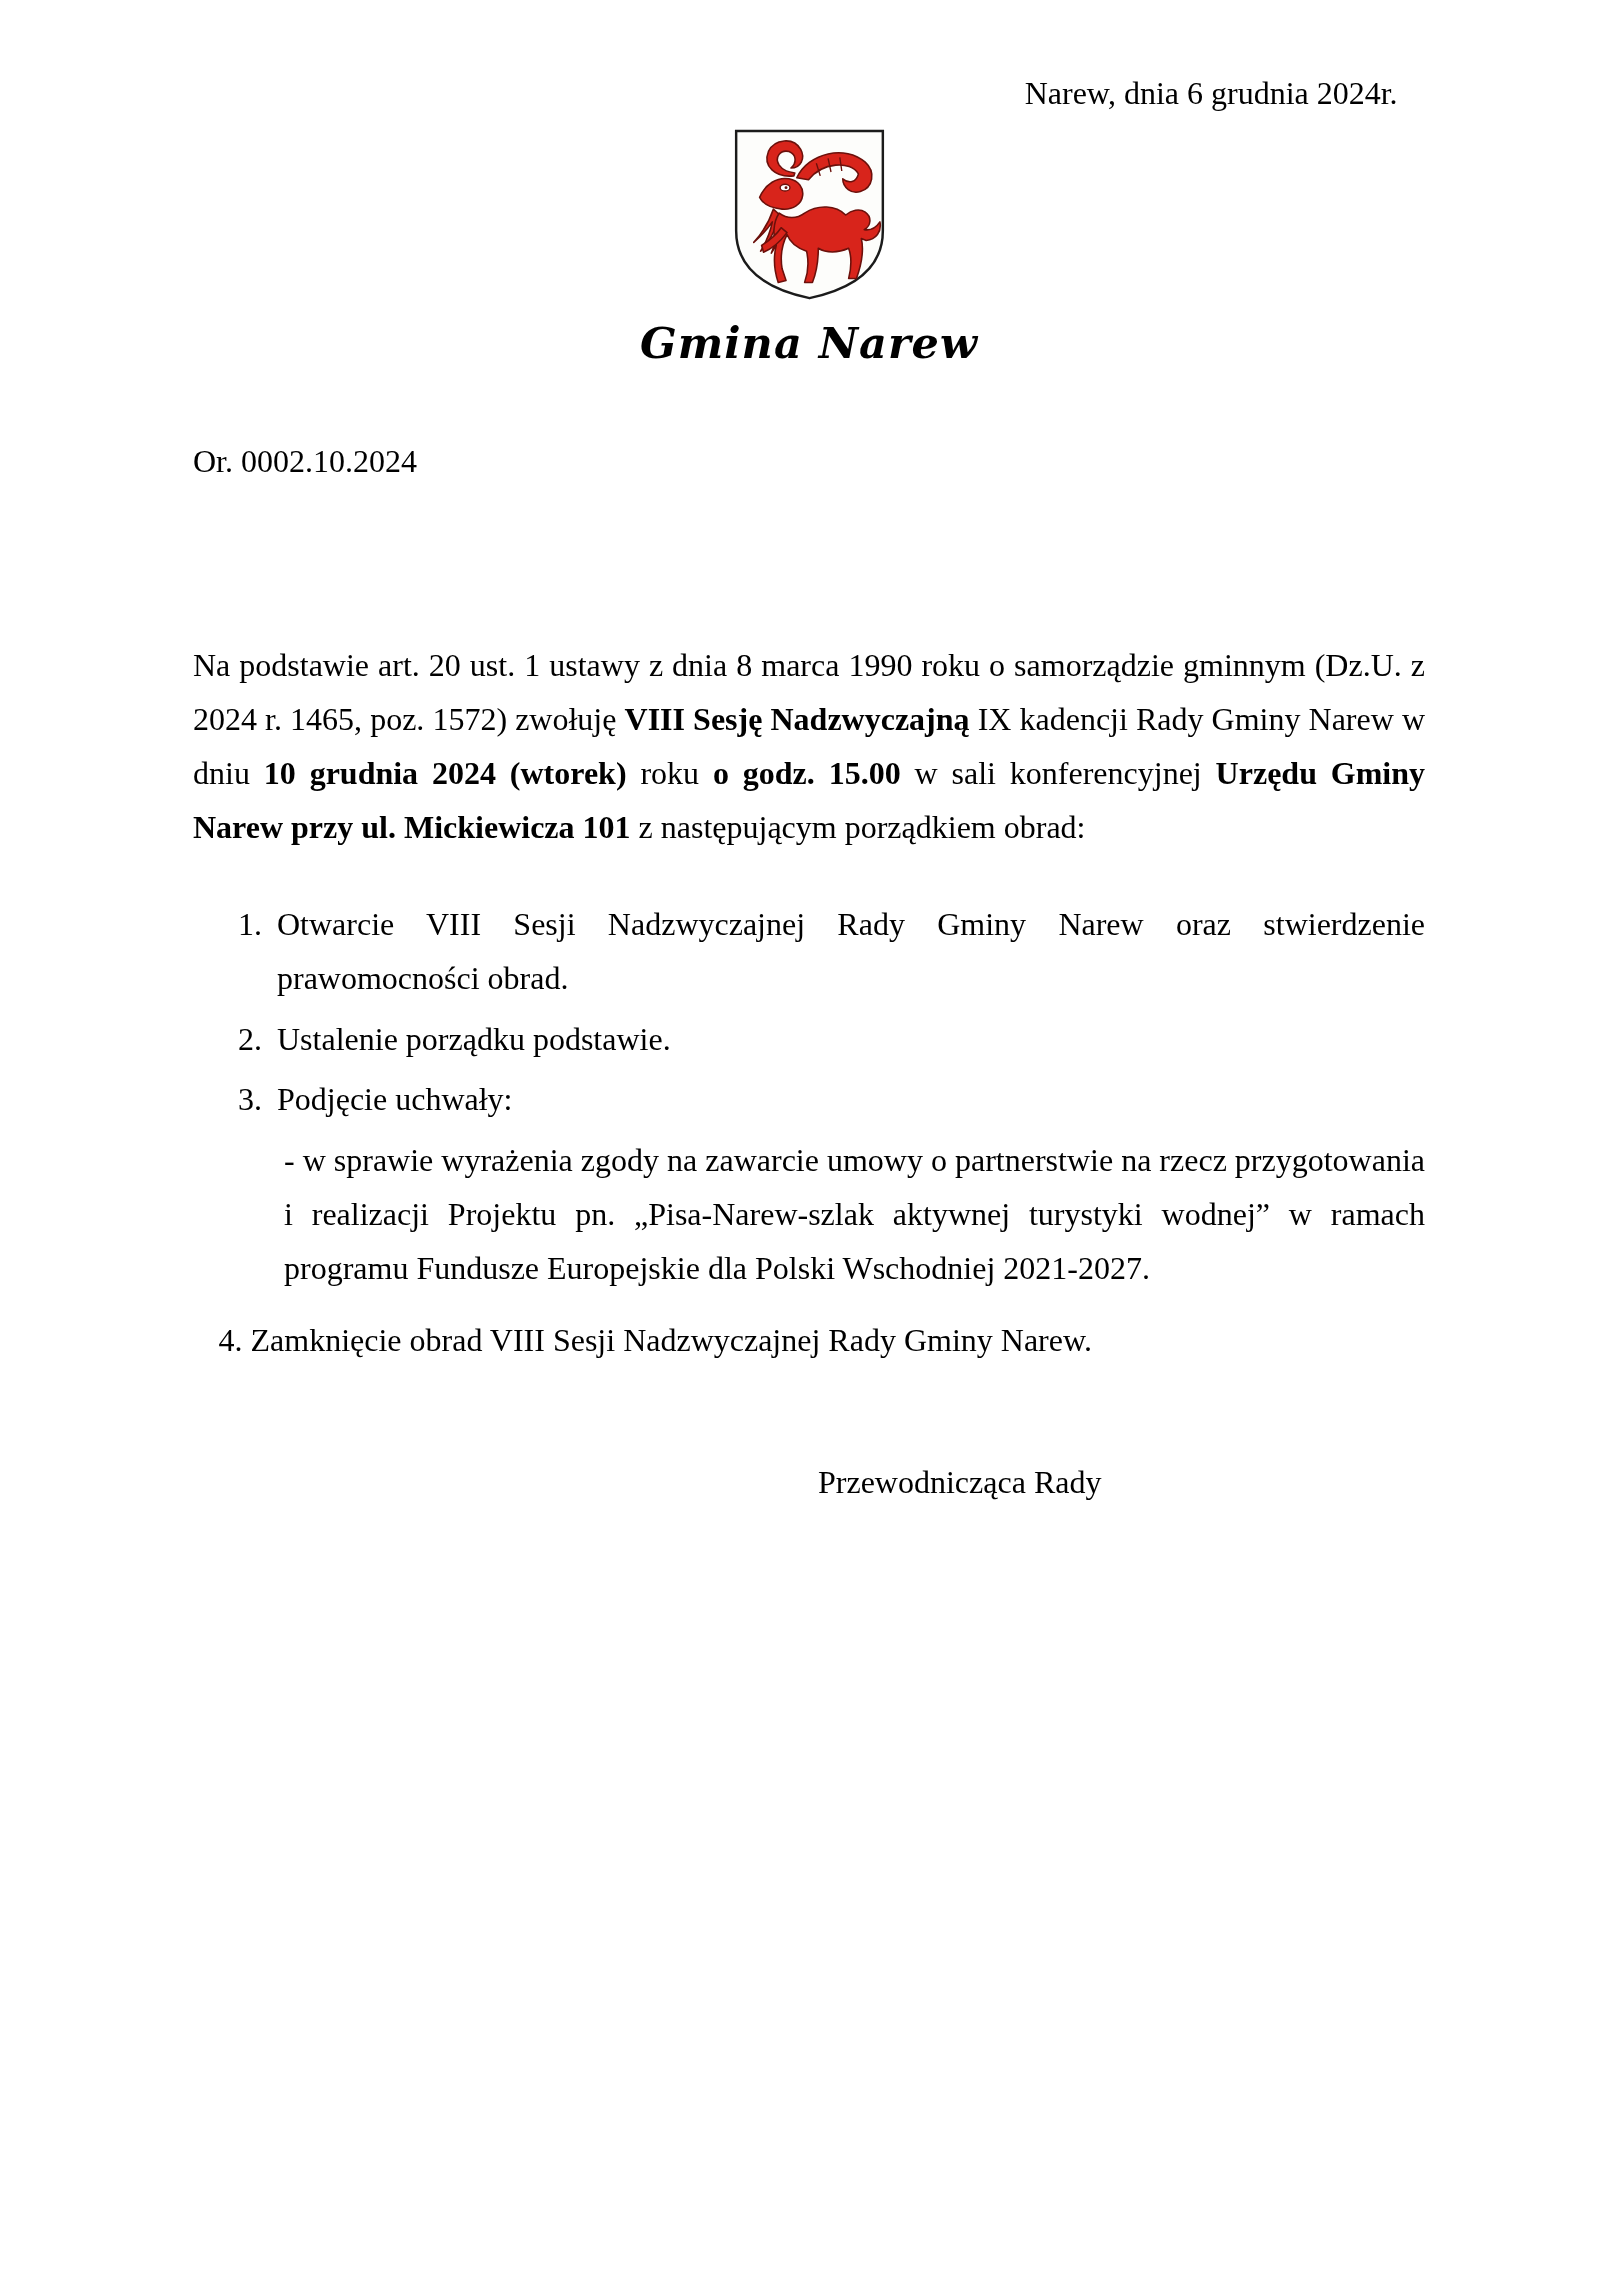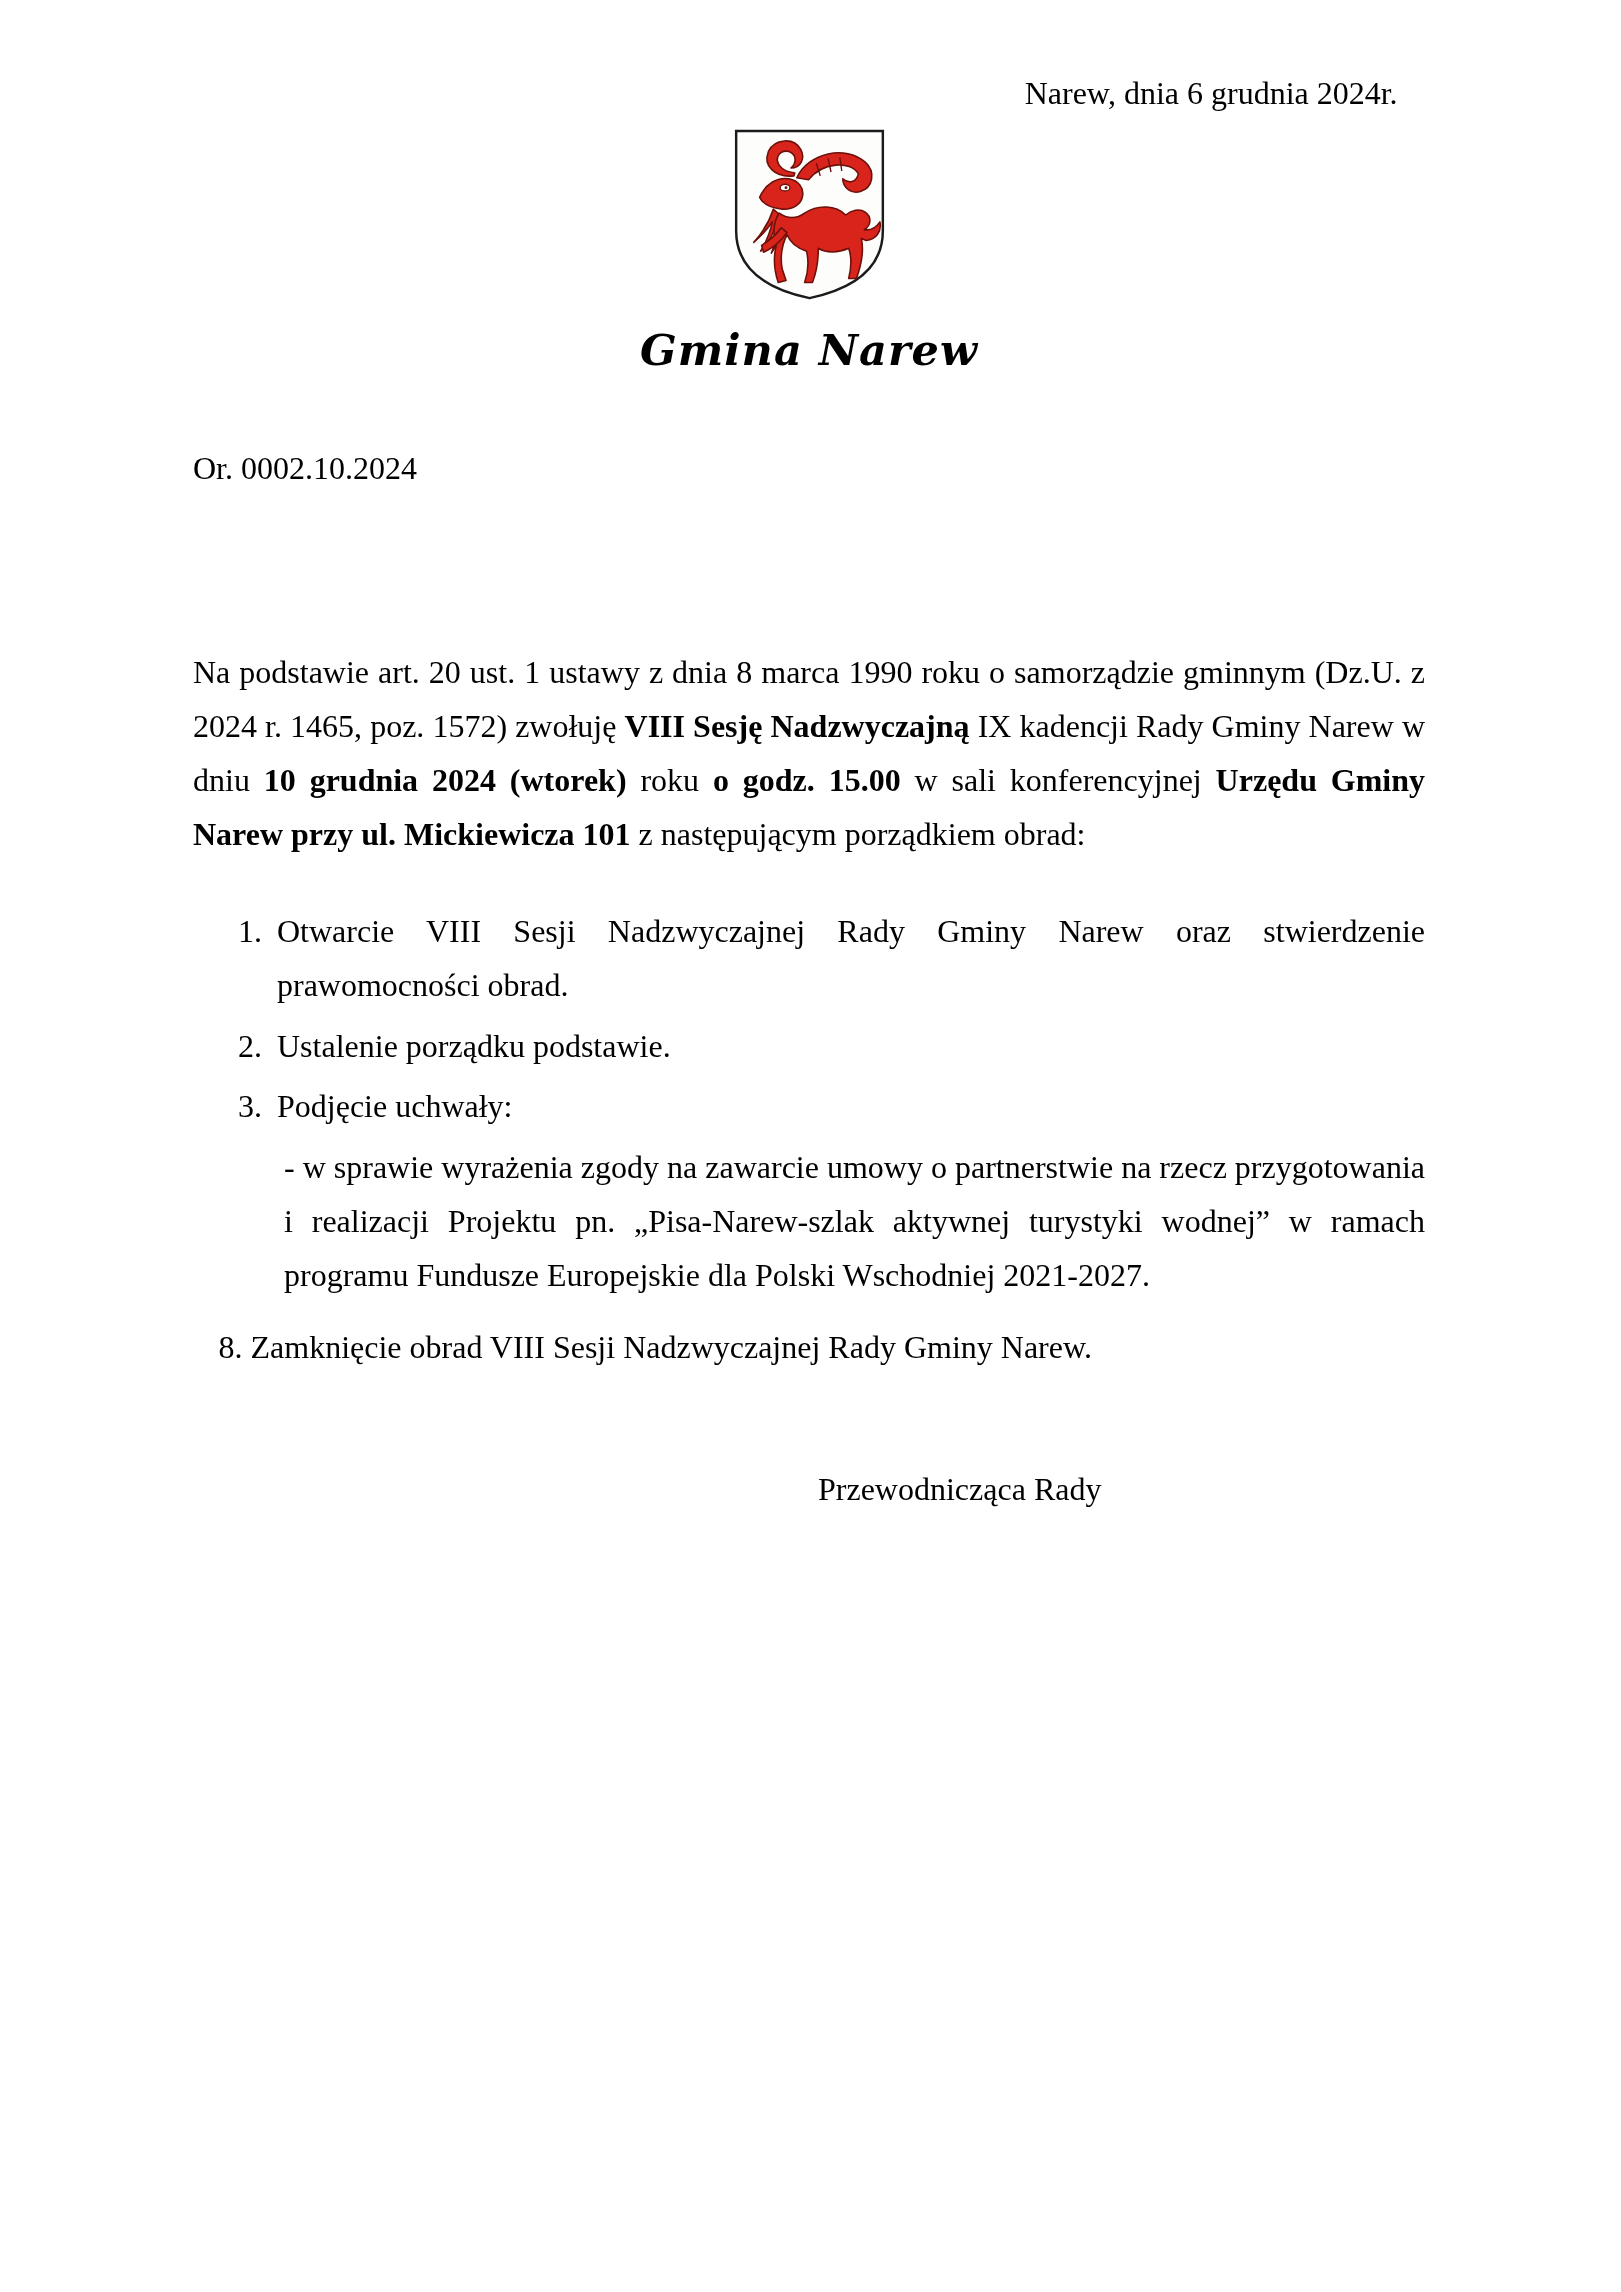--- a/index.html
+++ b/index.html
@@ -29,21 +29,21 @@
     margin-top: 13.7px;
     text-align: center;
   }
   .coa svg {
     display: inline-block;
     width: 155px;
     height: 177px;
     vertical-align: top;
   }
   .coa-caption {
-    margin-top: 22px;
+    margin-top: 15px;
     font-family: "DejaVu Serif", serif;
     font-style: italic;
     font-weight: bold;
     font-size: 43px;
     letter-spacing: 1px;
     line-height: 49px;
   }
   .ref {
     margin-top: 74px;
     line-height: 39px;
@@ -133,20 +133,20 @@
       <span class="agenda-num">2.</span>
       <span class="agenda-text">Ustalenie porządku podstawie.</span>
     </div>
     <div class="agenda-item">
       <span class="agenda-num">3.</span>
       <span class="agenda-text">Podjęcie uchwały:</span>
     </div>
     <div class="agenda-sub">- w sprawie wyrażenia zgody na zawarcie umowy o partnerstwie na rzecz przygotowania i realizacji Projektu pn. „Pisa-Narew-szlak aktywnej turystyki wodnej” w ramach programu Fundusze Europejskie dla Polski Wschodniej 2021-2027.</div>
   </div>
 
-  <p class="closing">8. Zamknięcie obrad VIII Sesji Nadzwyczajnej Rady Gminy Narew.</p>
+  <p class="closing">4. Zamknięcie obrad VIII Sesji Nadzwyczajnej Rady Gminy Narew.</p>
 
   <div class="signature">
     <div>Przewodnicząca Rady</div>
   </div>
 
 </div>
 
 
 </body></html>

